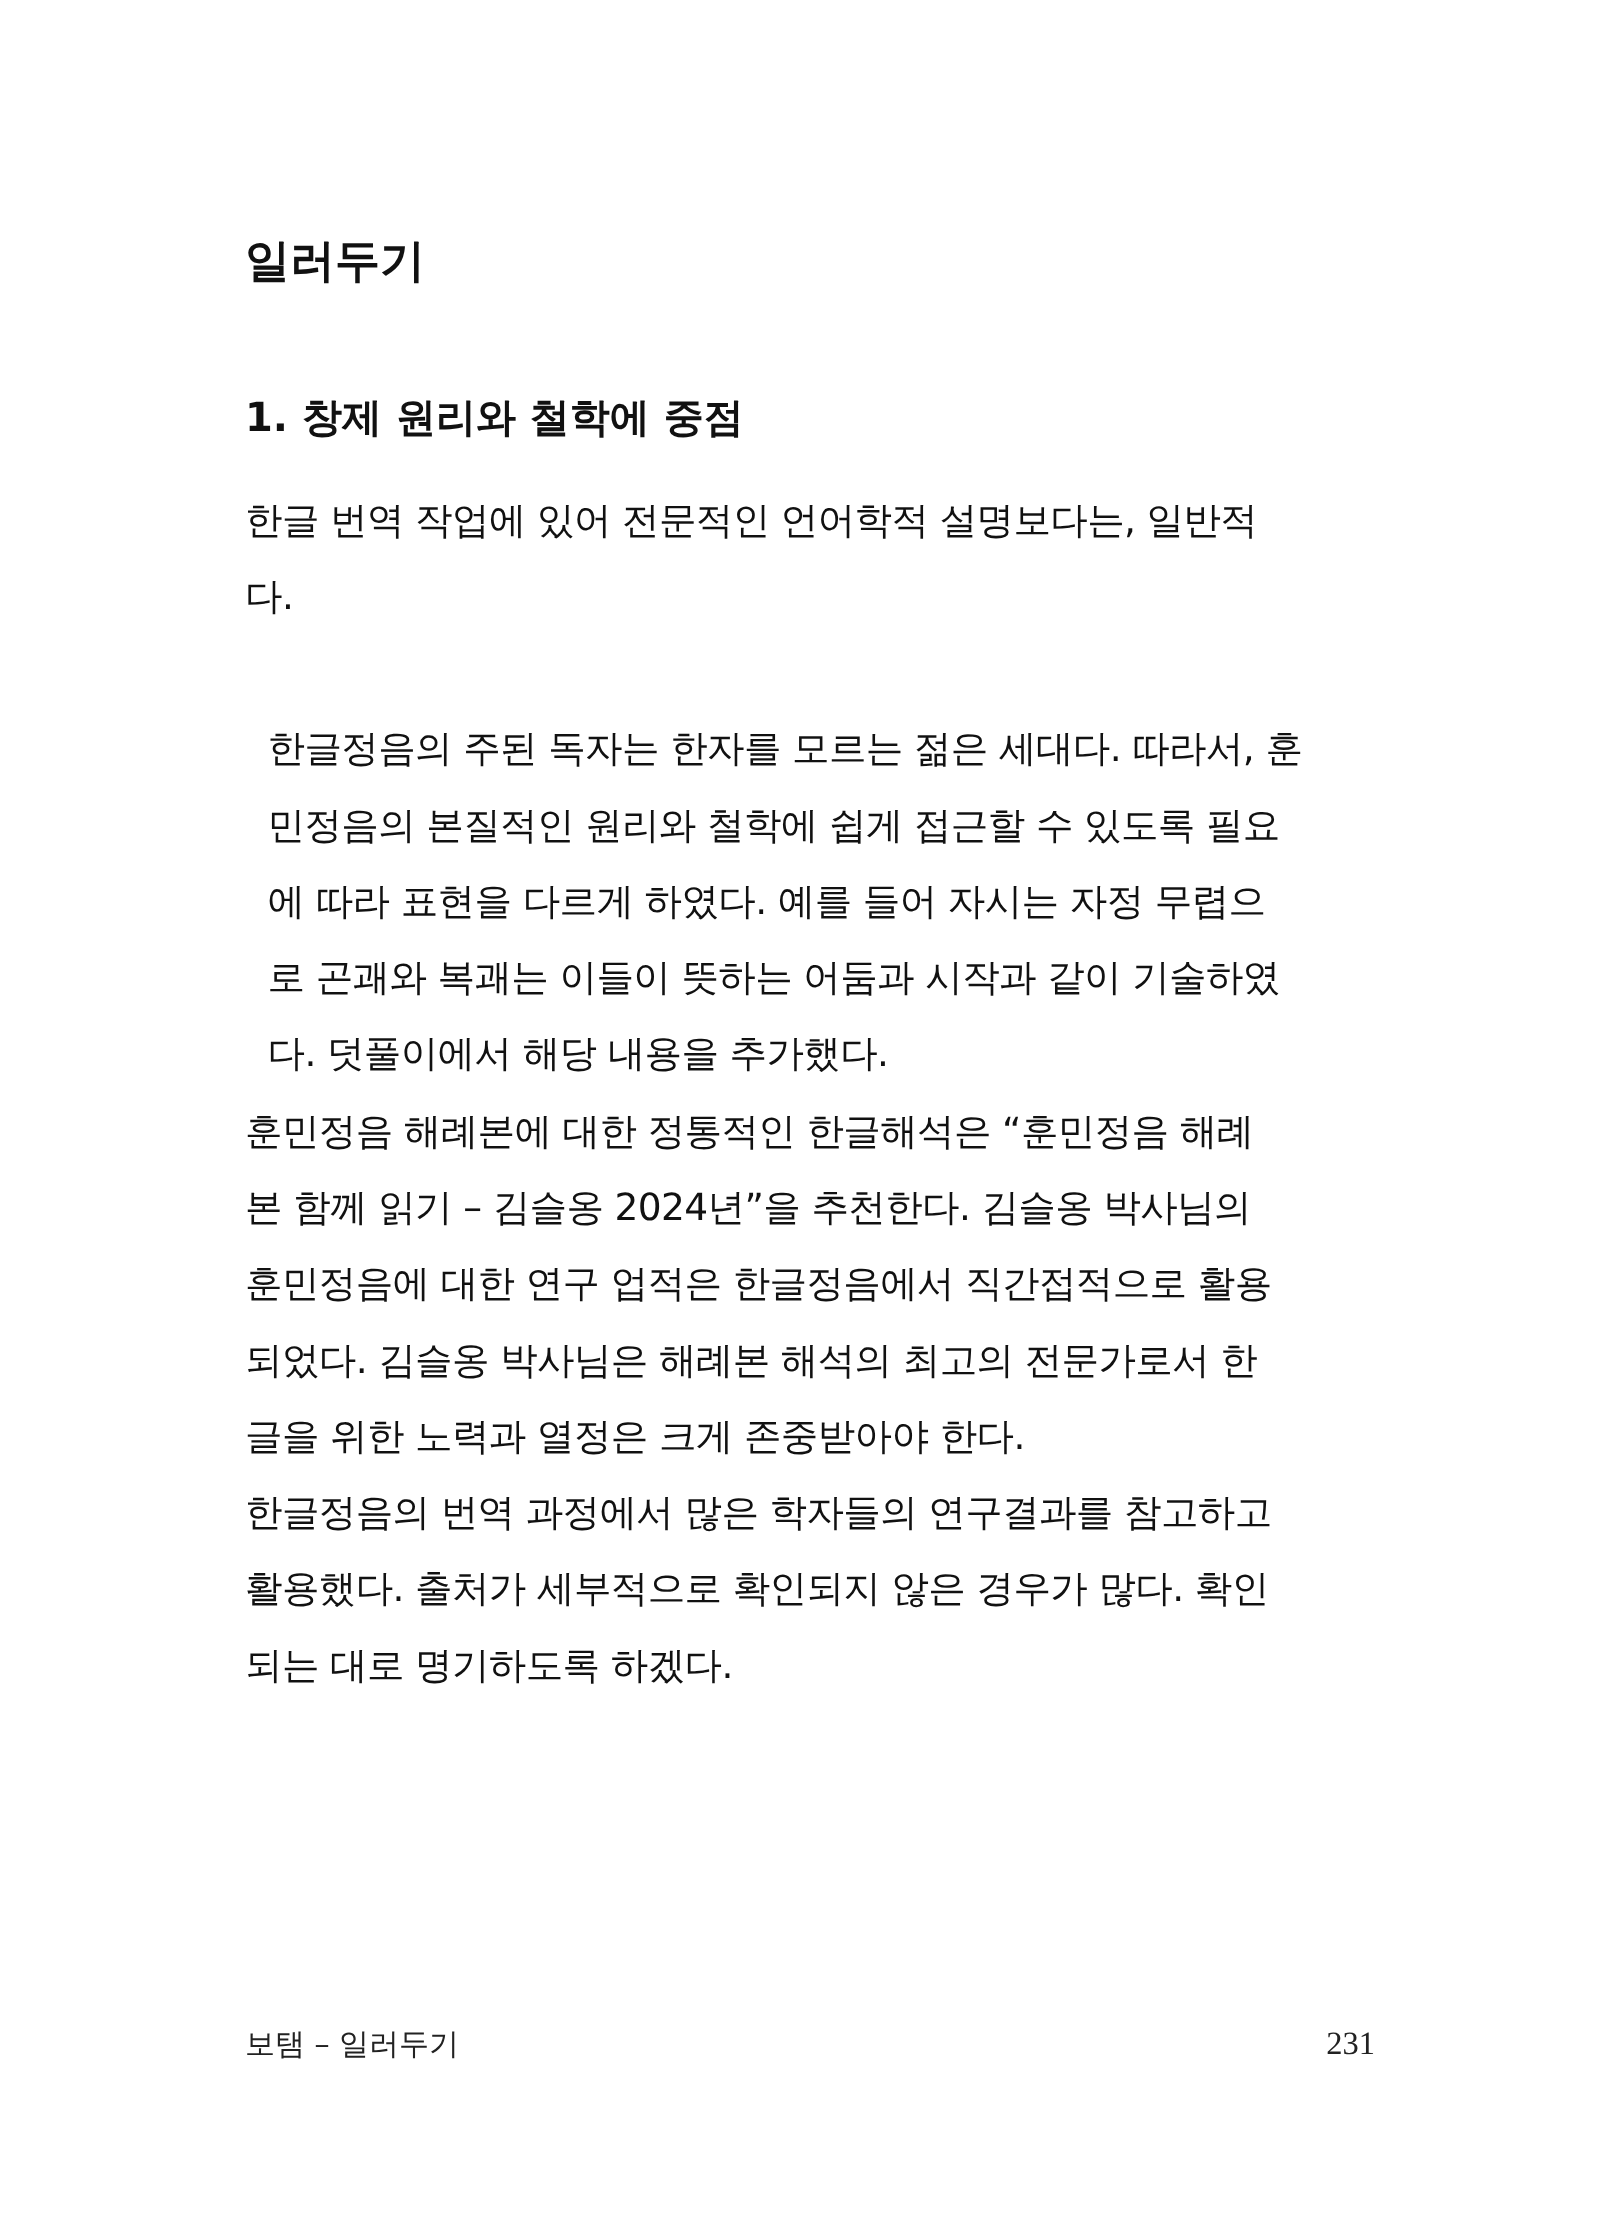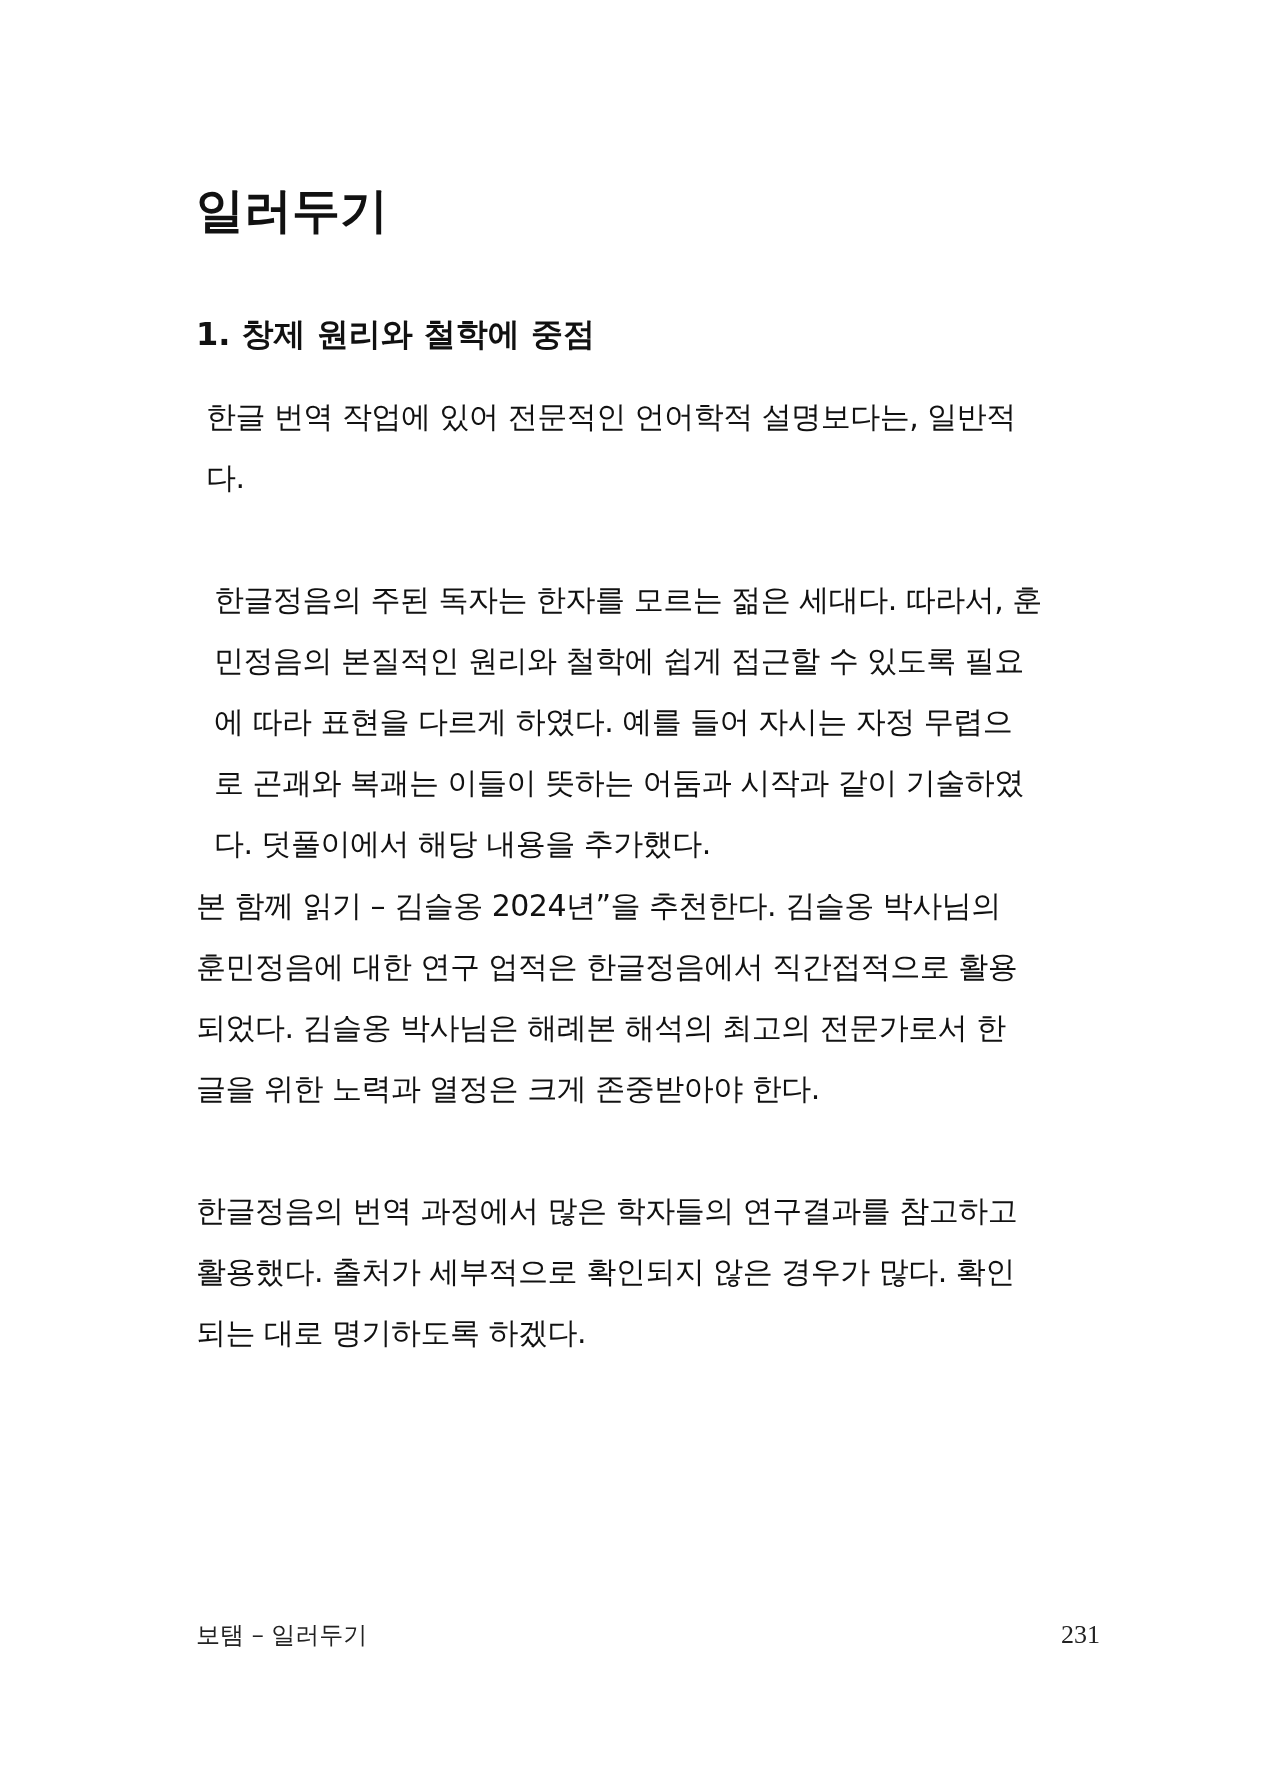--- a/index.html
+++ b/index.html
@@ -12,21 +12,21 @@
       height: 1791px;
       position: relative;
       overflow: hidden;
       color: #111111;
       font-family: "DejaVu Sans", "Liberation Sans", sans-serif;
     }
     .page-title {
       position: absolute;
       left: 196px;
       top: 186px;
-      font-size: 48px;
+      font-size: 36px;
       line-height: 48px;
       font-weight: 600;
       letter-spacing: 0px;
       white-space: nowrap;
     }
     .section-heading {
       position: absolute;
       left: 196px;
       top: 314px;
       font-size: 32px;
@@ -39,21 +39,21 @@
       left: 196px;
       width: 920px;
     }
     .body-line {
       font-size: 30px;
       line-height: 61px;
       height: 61px;
       white-space: nowrap;
       letter-spacing: -0.5px;
     }
-    #para1 { top: 386px; margin-left: 10px; }
+    #para1 { top: 386px; }
     #para2 { top: 569px; margin-left: 18px; }
     #para3 { top: 875px; }
     #para4 { top: 1180px; }
     .footer-left {
       position: absolute;
       left: 196px;
       top: 1619px;
       font-family: "DejaVu Serif", "Liberation Serif", serif;
       font-size: 24px;
       line-height: 32px;
@@ -85,20 +85,21 @@
 
 <div id="para2" class="body-block">
   <div class="body-line">한글정음의 주된 독자는 한자를 모르는 젊은 세대다. 따라서, 훈</div>
   <div class="body-line">민정음의 본질적인 원리와 철학에 쉽게 접근할 수 있도록 필요</div>
   <div class="body-line">에 따라 표현을 다르게 하였다. 예를 들어 자시는 자정 무렵으</div>
   <div class="body-line">로 곤괘와 복괘는 이들이 뜻하는 어둠과 시작과 같이 기술하였</div>
   <div class="body-line">다. 덧풀이에서 해당 내용을 추가했다.</div>
 </div>
 
 <div id="para3" class="body-block">
+  <div class="body-line">훈민정음 해례본에 대한 정통적인 한글해석은 “훈민정음 해례</div>
   <div class="body-line">본 함께 읽기 – 김슬옹 2024년”을 추천한다.  김슬옹 박사님의</div>
   <div class="body-line">훈민정음에 대한 연구 업적은 한글정음에서 직간접적으로 활용</div>
   <div class="body-line">되었다. 김슬옹 박사님은 해례본 해석의 최고의 전문가로서 한</div>
   <div class="body-line">글을 위한 노력과 열정은 크게 존중받아야 한다.</div>
 </div>
 
 <div id="para4" class="body-block">
   <div class="body-line">한글정음의 번역 과정에서 많은 학자들의 연구결과를 참고하고</div>
   <div class="body-line">활용했다. 출처가 세부적으로 확인되지 않은 경우가 많다. 확인</div>
   <div class="body-line">되는 대로 명기하도록 하겠다.</div>

